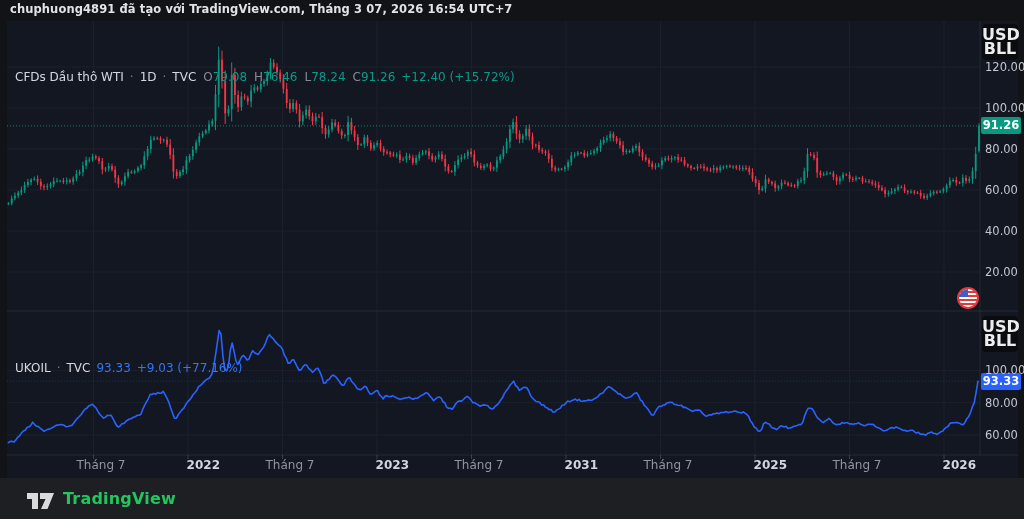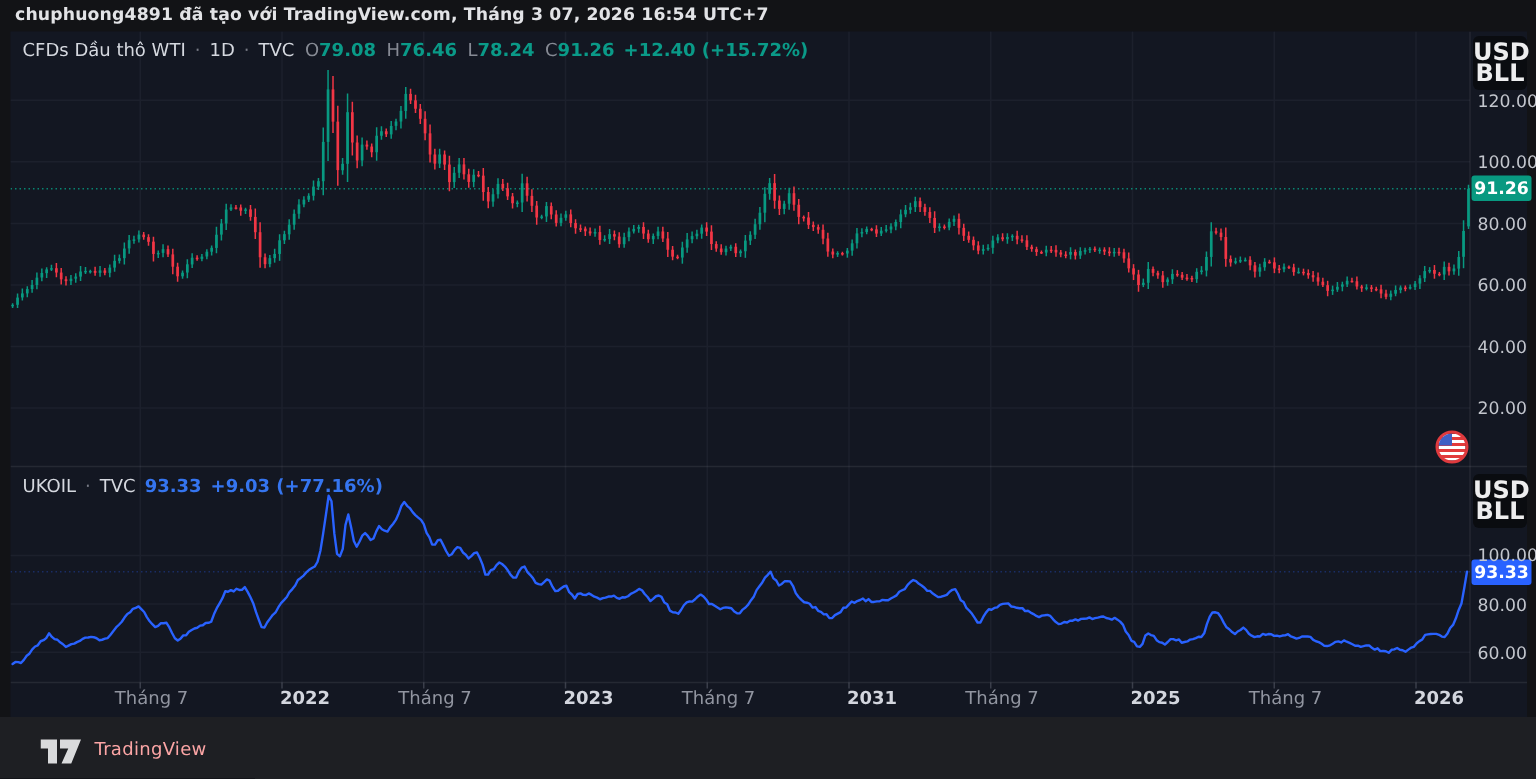--- a/index.html
+++ b/index.html
@@ -3,47 +3,47 @@
 <meta charset="utf-8">
 <style>
   html,body{margin:0;padding:0;background:#121316;width:1024px;height:519px;overflow:hidden;
     font-family:"DejaVu Sans","Liberation Sans",sans-serif;}
   .stage{position:relative;width:824px;height:519px;background:#121316;}
   .attribution{position:absolute;left:10px;top:2px;font-size:11.5px;font-weight:700;color:#e2e3e6;
     letter-spacing:.1px;white-space:nowrap;}
   .widget{position:absolute;left:7px;top:21px;width:1011px;height:457px;background:#131722;}
   svg.canvas{position:absolute;left:0;top:0;display:block;}
   .legend{position:absolute;left:8px;font-size:12px;display:flex;gap:6px;align-items:baseline;
-    color:#d5d8df;font-weight:500;white-space:nowrap;}
+    color:#d5d8df;font-weight:500;white-space:nowrap;margin-top:44px;}
   .l1{top:5px}.l2{top:296px}
   .legend .s{color:#787b86}
   .legend .g{margin-left:1px}
   .legend .k{color:#868a94}
-  .legend .v{color:#0a9a88;font-weight:700}
+  .legend .v{color:#0a9a88;font-weight:400}
   .l2 .v{color:#3575f0}
   .unit{position:absolute;left:975px;width:36px;background:#0a0c10;border-radius:4px;color:#ededee;
     font-size:16px;font-weight:700;text-align:center;padding:4px 0;line-height:14px;}
   .u1{top:3px}.u2{top:295px}
   .ptag{position:absolute;left:974px;width:40px;height:17px;border-radius:2px;color:#fff;
     font-size:11.5px;font-weight:700;text-align:center;line-height:17px;}
   .ptag.green{background:#089981;top:96px}
   .ptag.blue{background:#2962ff;top:352px}
   .plabel{position:absolute;left:978px;width:42px;font-size:11.5px;color:#c3c6cd;line-height:14px;}
   .tlabel{position:absolute;top:437px;width:64px;margin-left:-32px;text-align:right;
     font-size:12px;color:#9195a0;line-height:14px;}
   .tlabel.year{color:#d3d6de;font-weight:700}
   .pscale{position:absolute;left:973px;top:0;width:38px;height:434px;cursor:ns-resize;}
   .tscale{position:absolute;left:0;top:434px;width:973px;height:23px;cursor:ew-resize;}
   .flag{position:absolute;left:950px;top:266px;width:22px;height:22px;box-sizing:border-box;
     border-radius:50%;border:2px solid #df3a3e;overflow:hidden;
     background:repeating-linear-gradient(180deg,#ffffff 0 2px,#e23b3b 2px 4px);}
   .flag::after{content:"";position:absolute;left:0;top:0;width:9px;height:8px;background:#3f5fc4;}
   .footer{position:absolute;left:0;top:478px;width:1024px;height:41px;background:#1e1f23;
     display:flex;align-items:center;padding-left:27px;gap:9px;box-sizing:border-box;}
-  .brand{font-size:12px;font-weight:400;color:#fca5a5;letter-spacing:.2px;}
+  .brand{font-size:16px;font-weight:700;color:#22c55e;letter-spacing:.2px;}
 </style>
 </head>
 <body>
 
 <div class="stage">
   <div class="attribution">chuphuong4891 đã tạo với TradingView.com, Tháng 3 07, 2026 16:54 UTC+7</div>
 
   <div class="widget">
     <svg id="cv" class="canvas" width="1011" height="457" viewBox="0 0 1011 457">
         <line x1="86.5" x2="86.5" y1="0" y2="434" stroke="#1c202c" stroke-width="1"></line>

